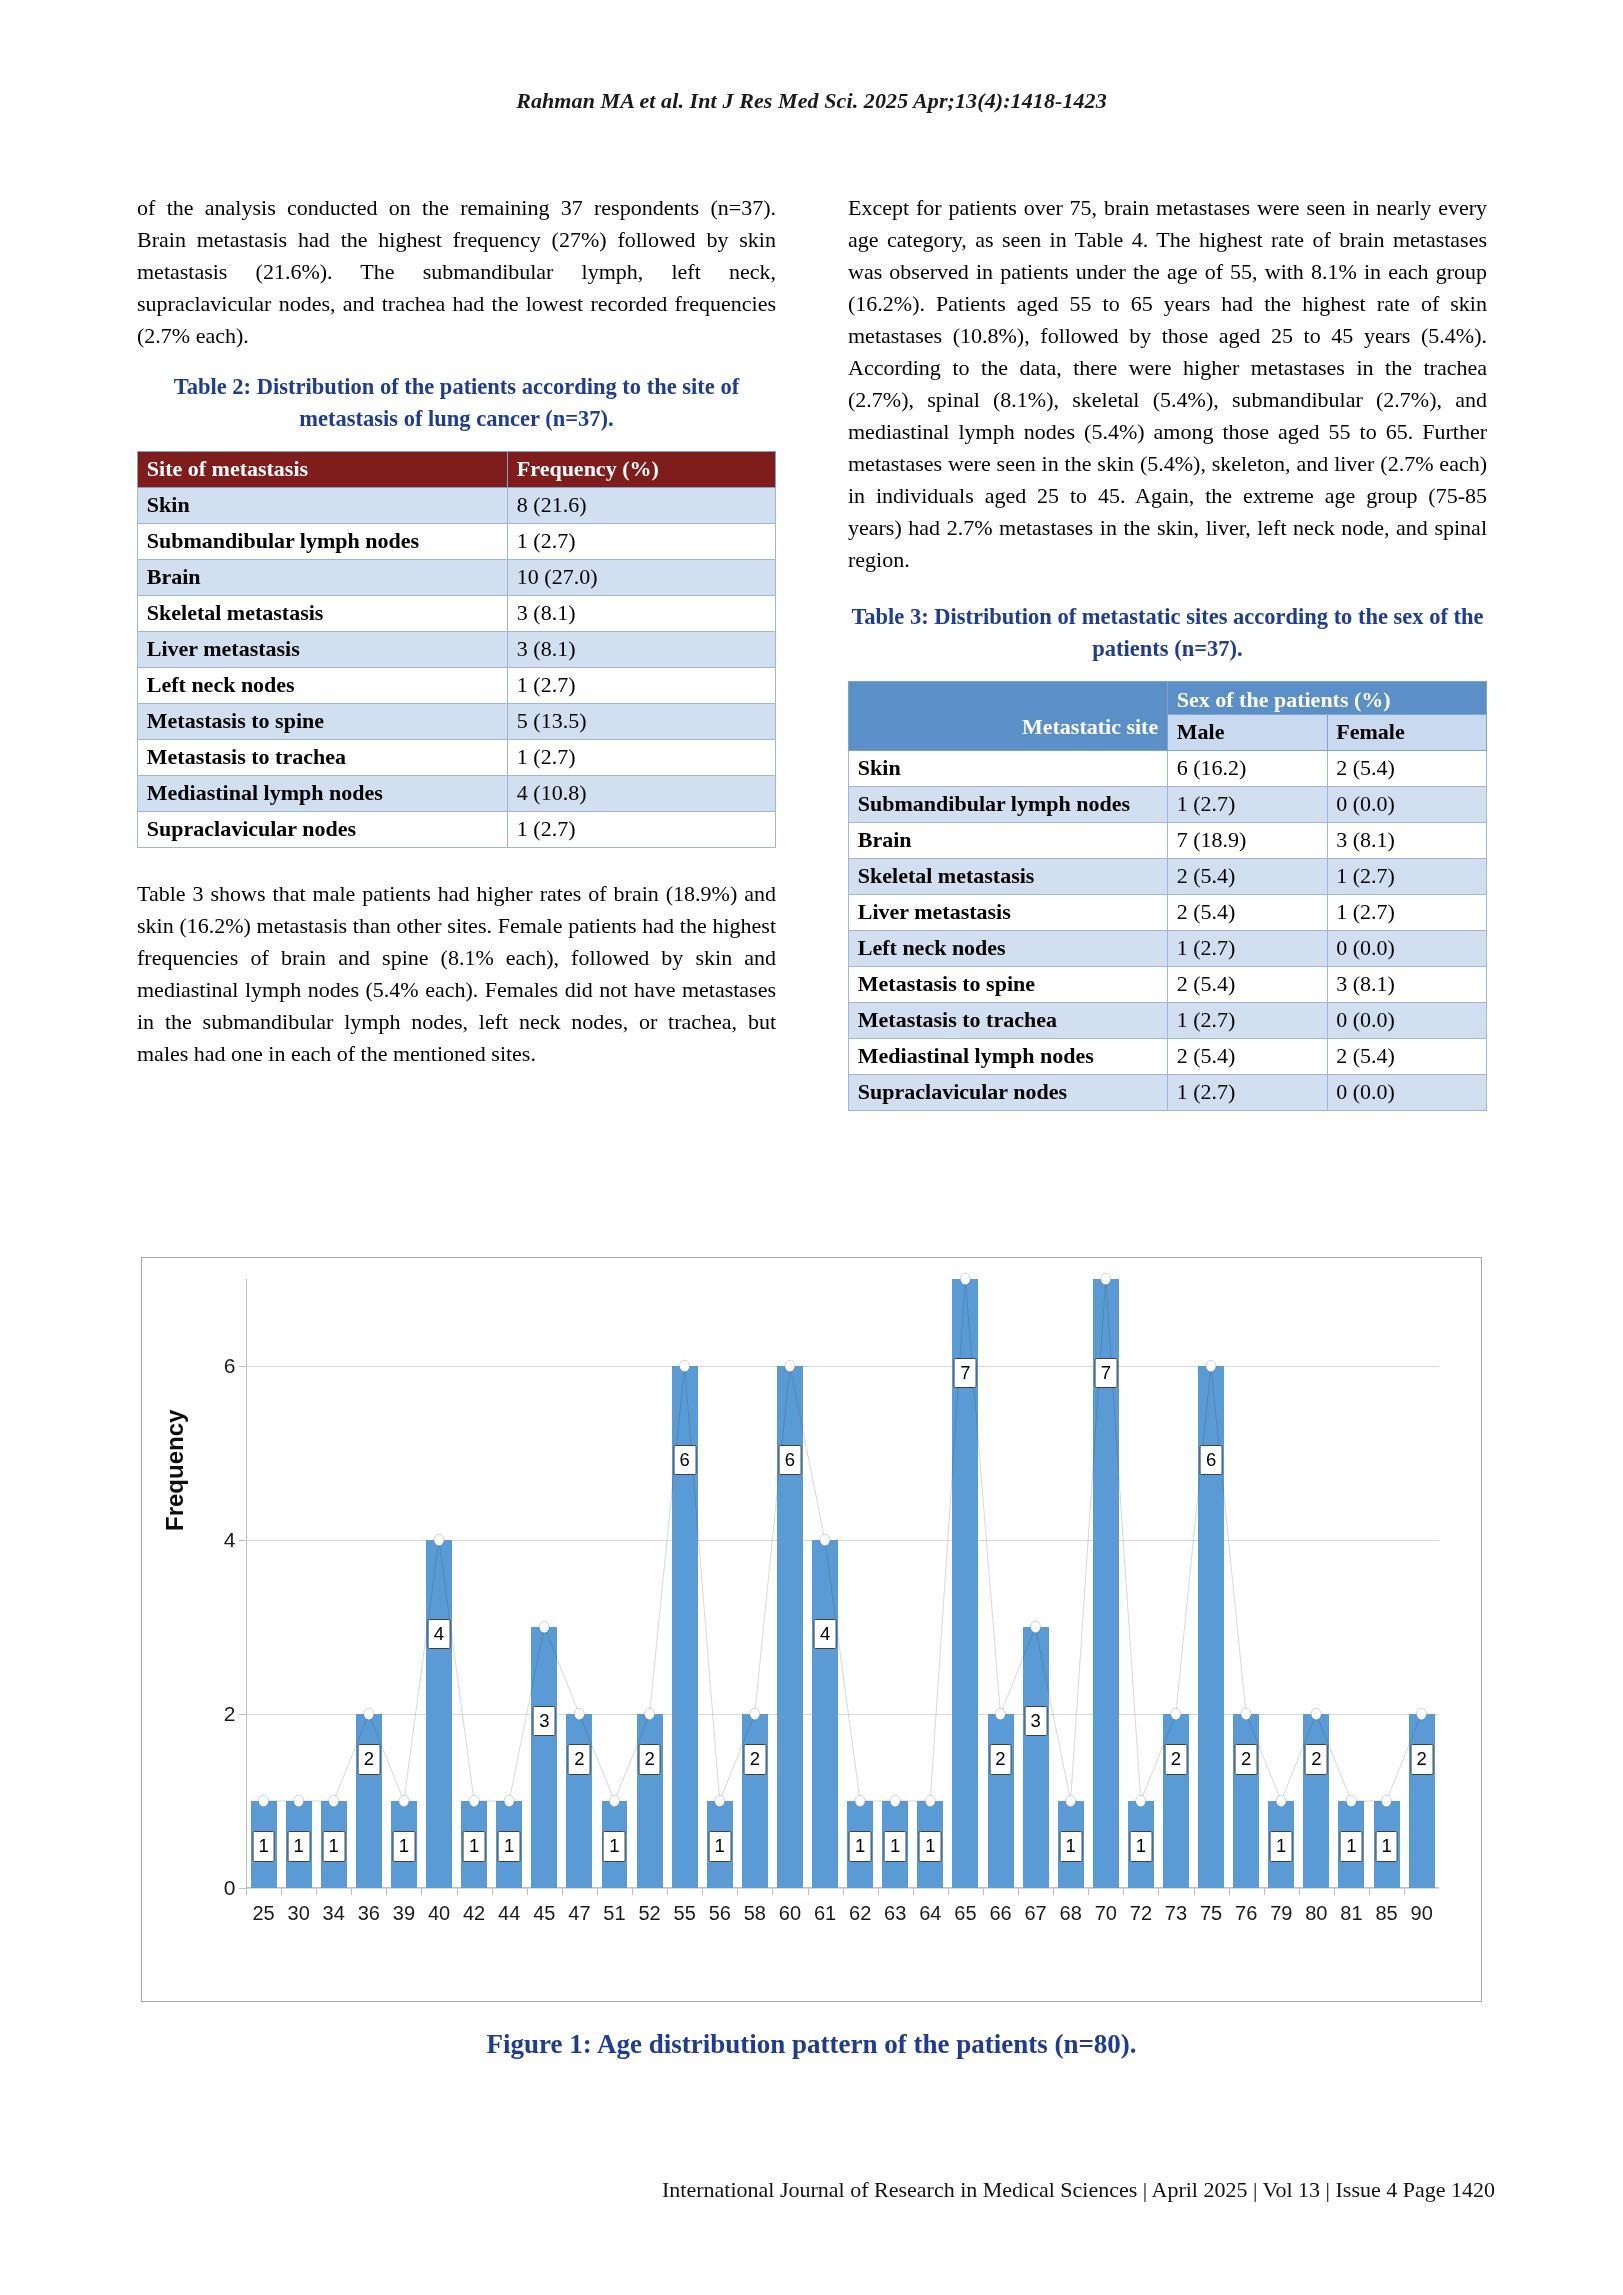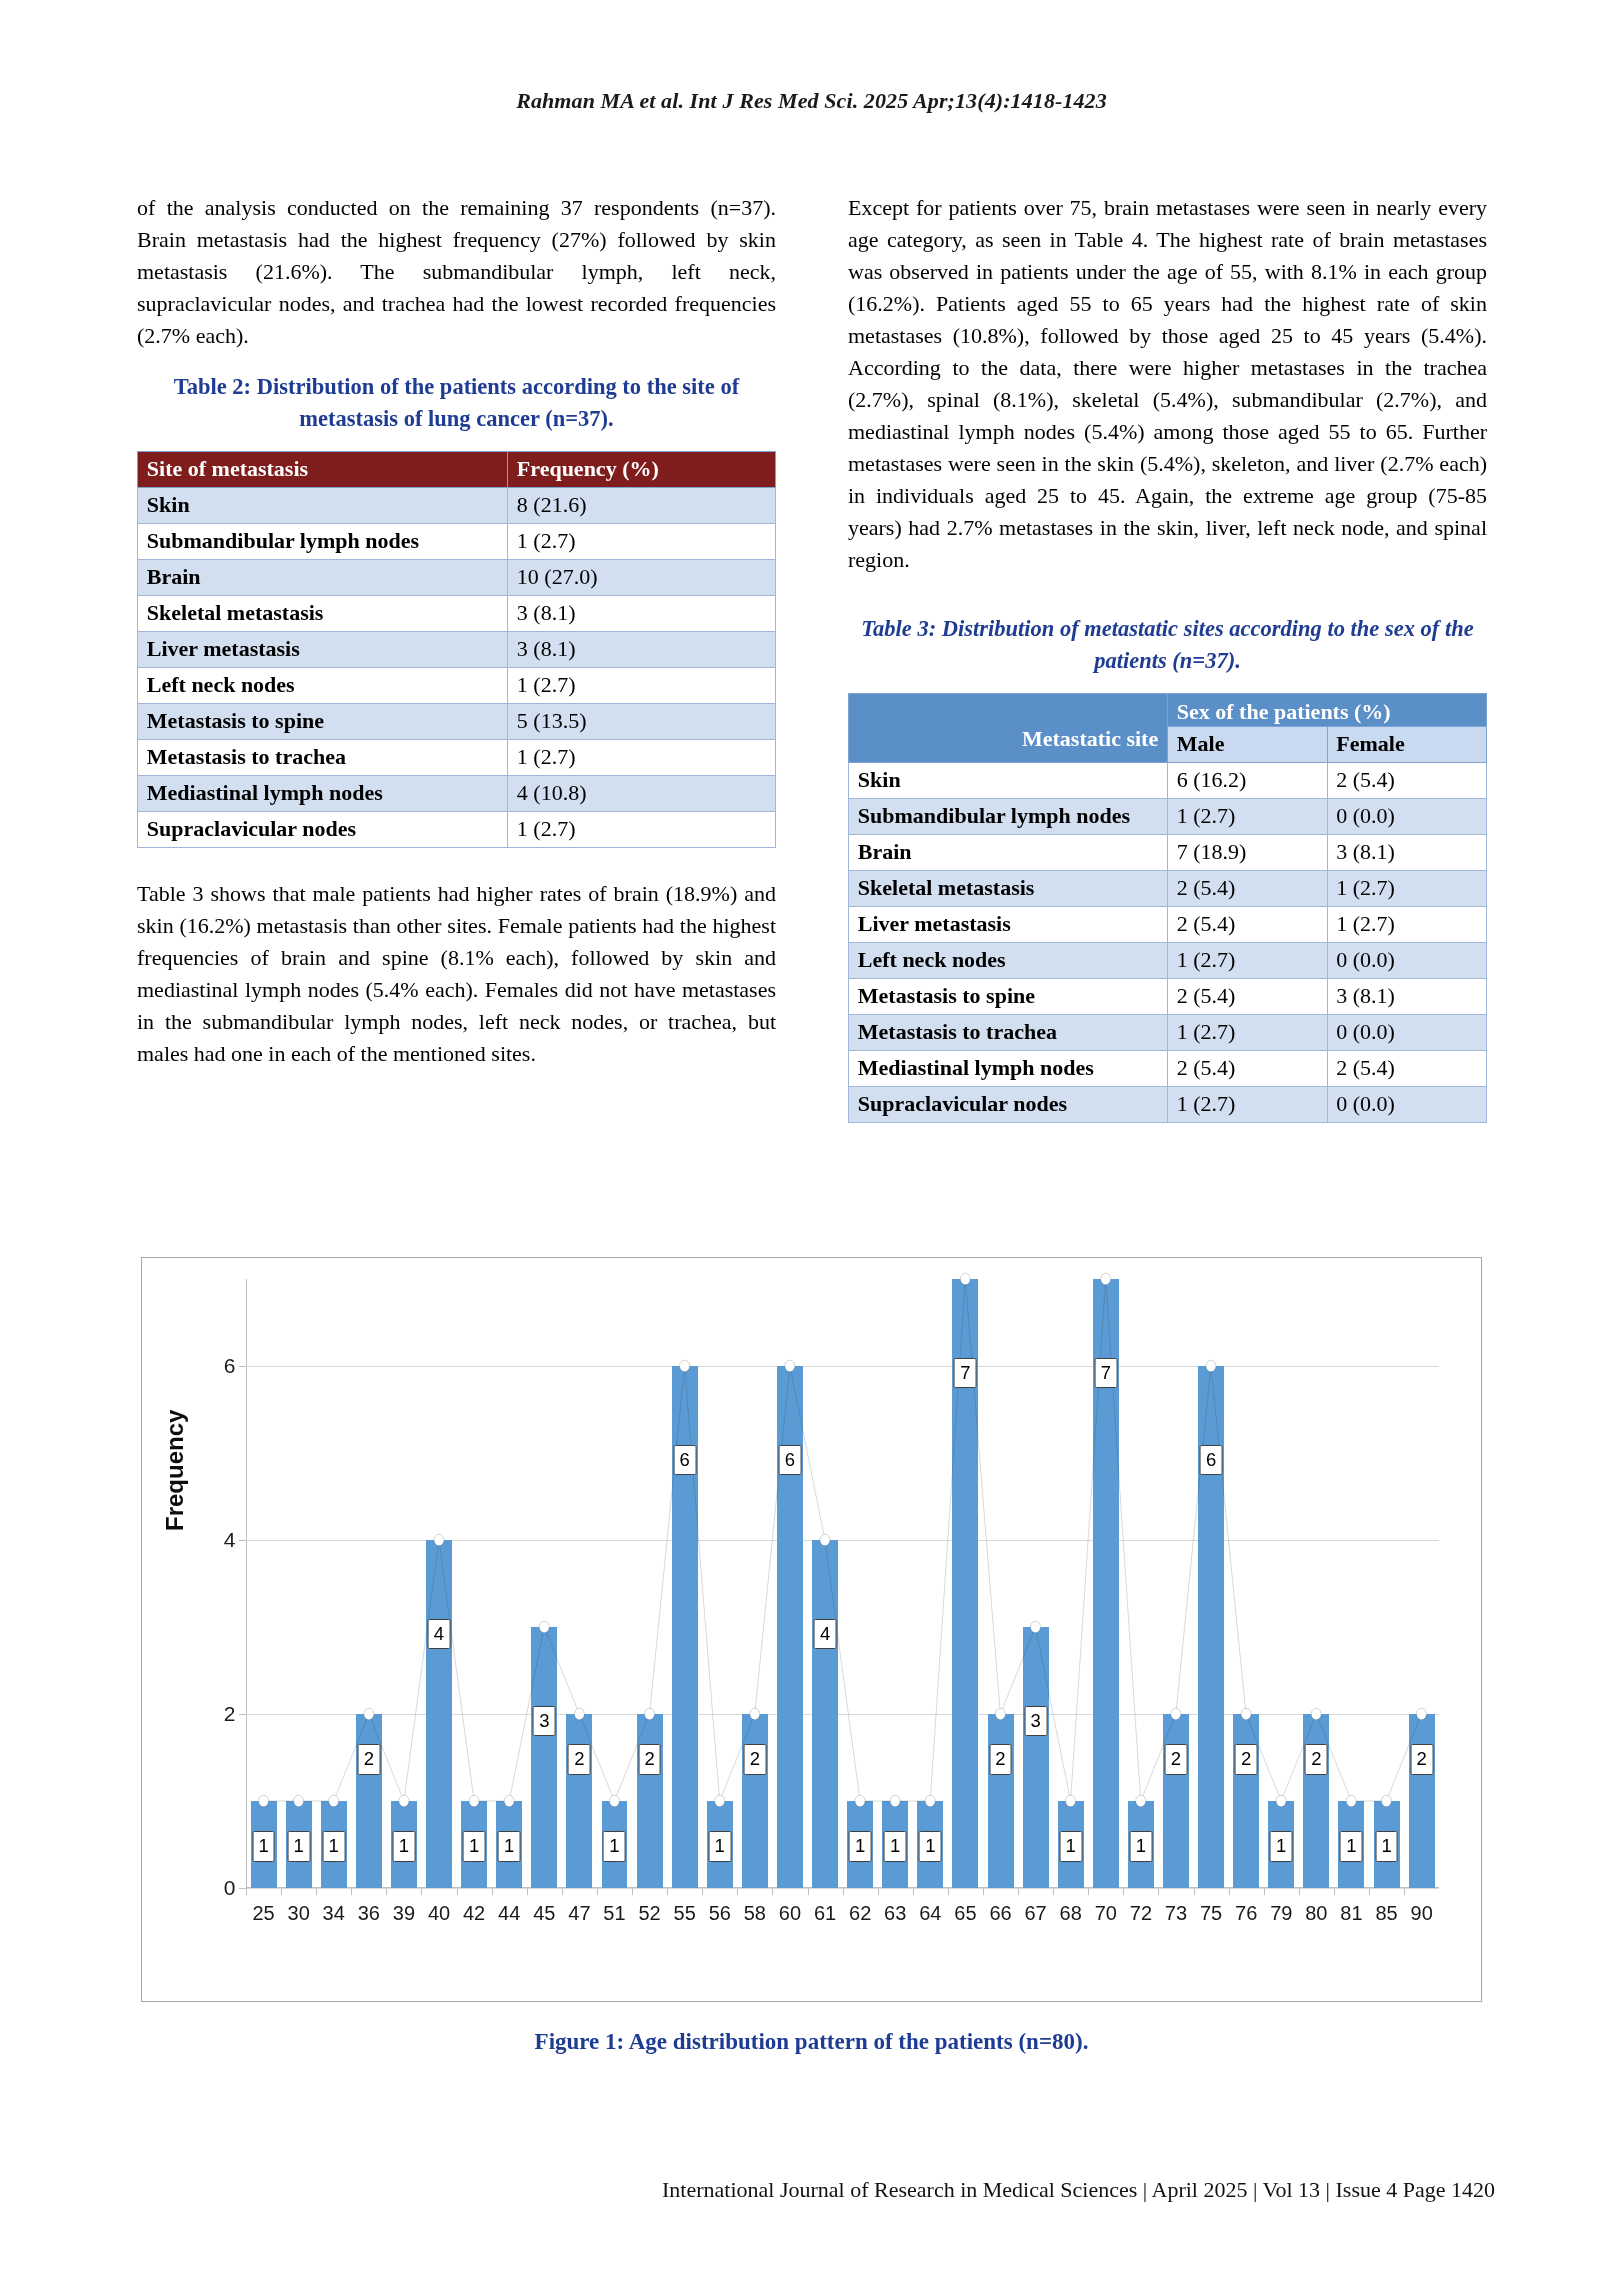--- a/index.html
+++ b/index.html
@@ -270,21 +270,21 @@
   }
 
   .figure-caption {
     position: absolute;
     left: 0;
     top: 2029px;
     width: 1623px;
     text-align: center;
     color: #1F3C93;
     font-weight: 700;
-    font-size: 23px;
+    font-size: 27px;
   }
 
   .footer {
     position: absolute;
     left: 0;
     top: 2177px;
     width: 1623px;
     padding-right: 128px;
     text-align: right;
     font-size: 22px;
@@ -359,21 +359,21 @@
             </tr>
           </tbody>
       </table>
 
       <p class="body-text" style="margin-top:30px;">Table 3 shows that male patients had higher rates of brain (18.9%) and skin (16.2%) metastasis than other sites. Female patients had the highest frequencies of brain and spine (8.1% each), followed by skin and mediastinal lymph nodes (5.4% each). Females did not have metastases in the submandibular lymph nodes, left neck nodes, or trachea, but males had one in each of the mentioned sites.</p>
     </div>
 
     <div class="col">
       <p class="body-text">Except for patients over 75, brain metastases were seen in nearly every age category, as seen in Table 4. The highest rate of brain metastases was observed in patients under the age of 55, with 8.1% in each group (16.2%). Patients aged 55 to 65 years had the highest rate of skin metastases (10.8%), followed by those aged 25 to 45 years (5.4%). According to the data, there were higher metastases in the trachea (2.7%), spinal (8.1%), skeletal (5.4%), submandibular (2.7%), and mediastinal lymph nodes (5.4%) among those aged 55 to 65. Further metastases were seen in the skin (5.4%), skeleton, and liver (2.7% each) in individuals aged 25 to 45. Again, the extreme age group (75-85 years) had 2.7% metastases in the skin, liver, left neck node, and spinal region.</p>
 
-      <div class="table-caption" style="margin-top:37px;font-style:italic;">Table 3: Distribution of metastatic sites according to the sex of the patients (n=37).</div>
+      <div class="table-caption" style="margin-top:25px;">Table 3: Distribution of metastatic sites according to the sex of the patients (n=37).</div>
 
       <table class="pub" id="table3">
         <colgroup>
             <col class="c1">
             <col class="c2">
             <col class="c3">
           </colgroup>
         <thead>
           <tr>
             <th class="metasite" rowspan="2">Metastatic site</th>

